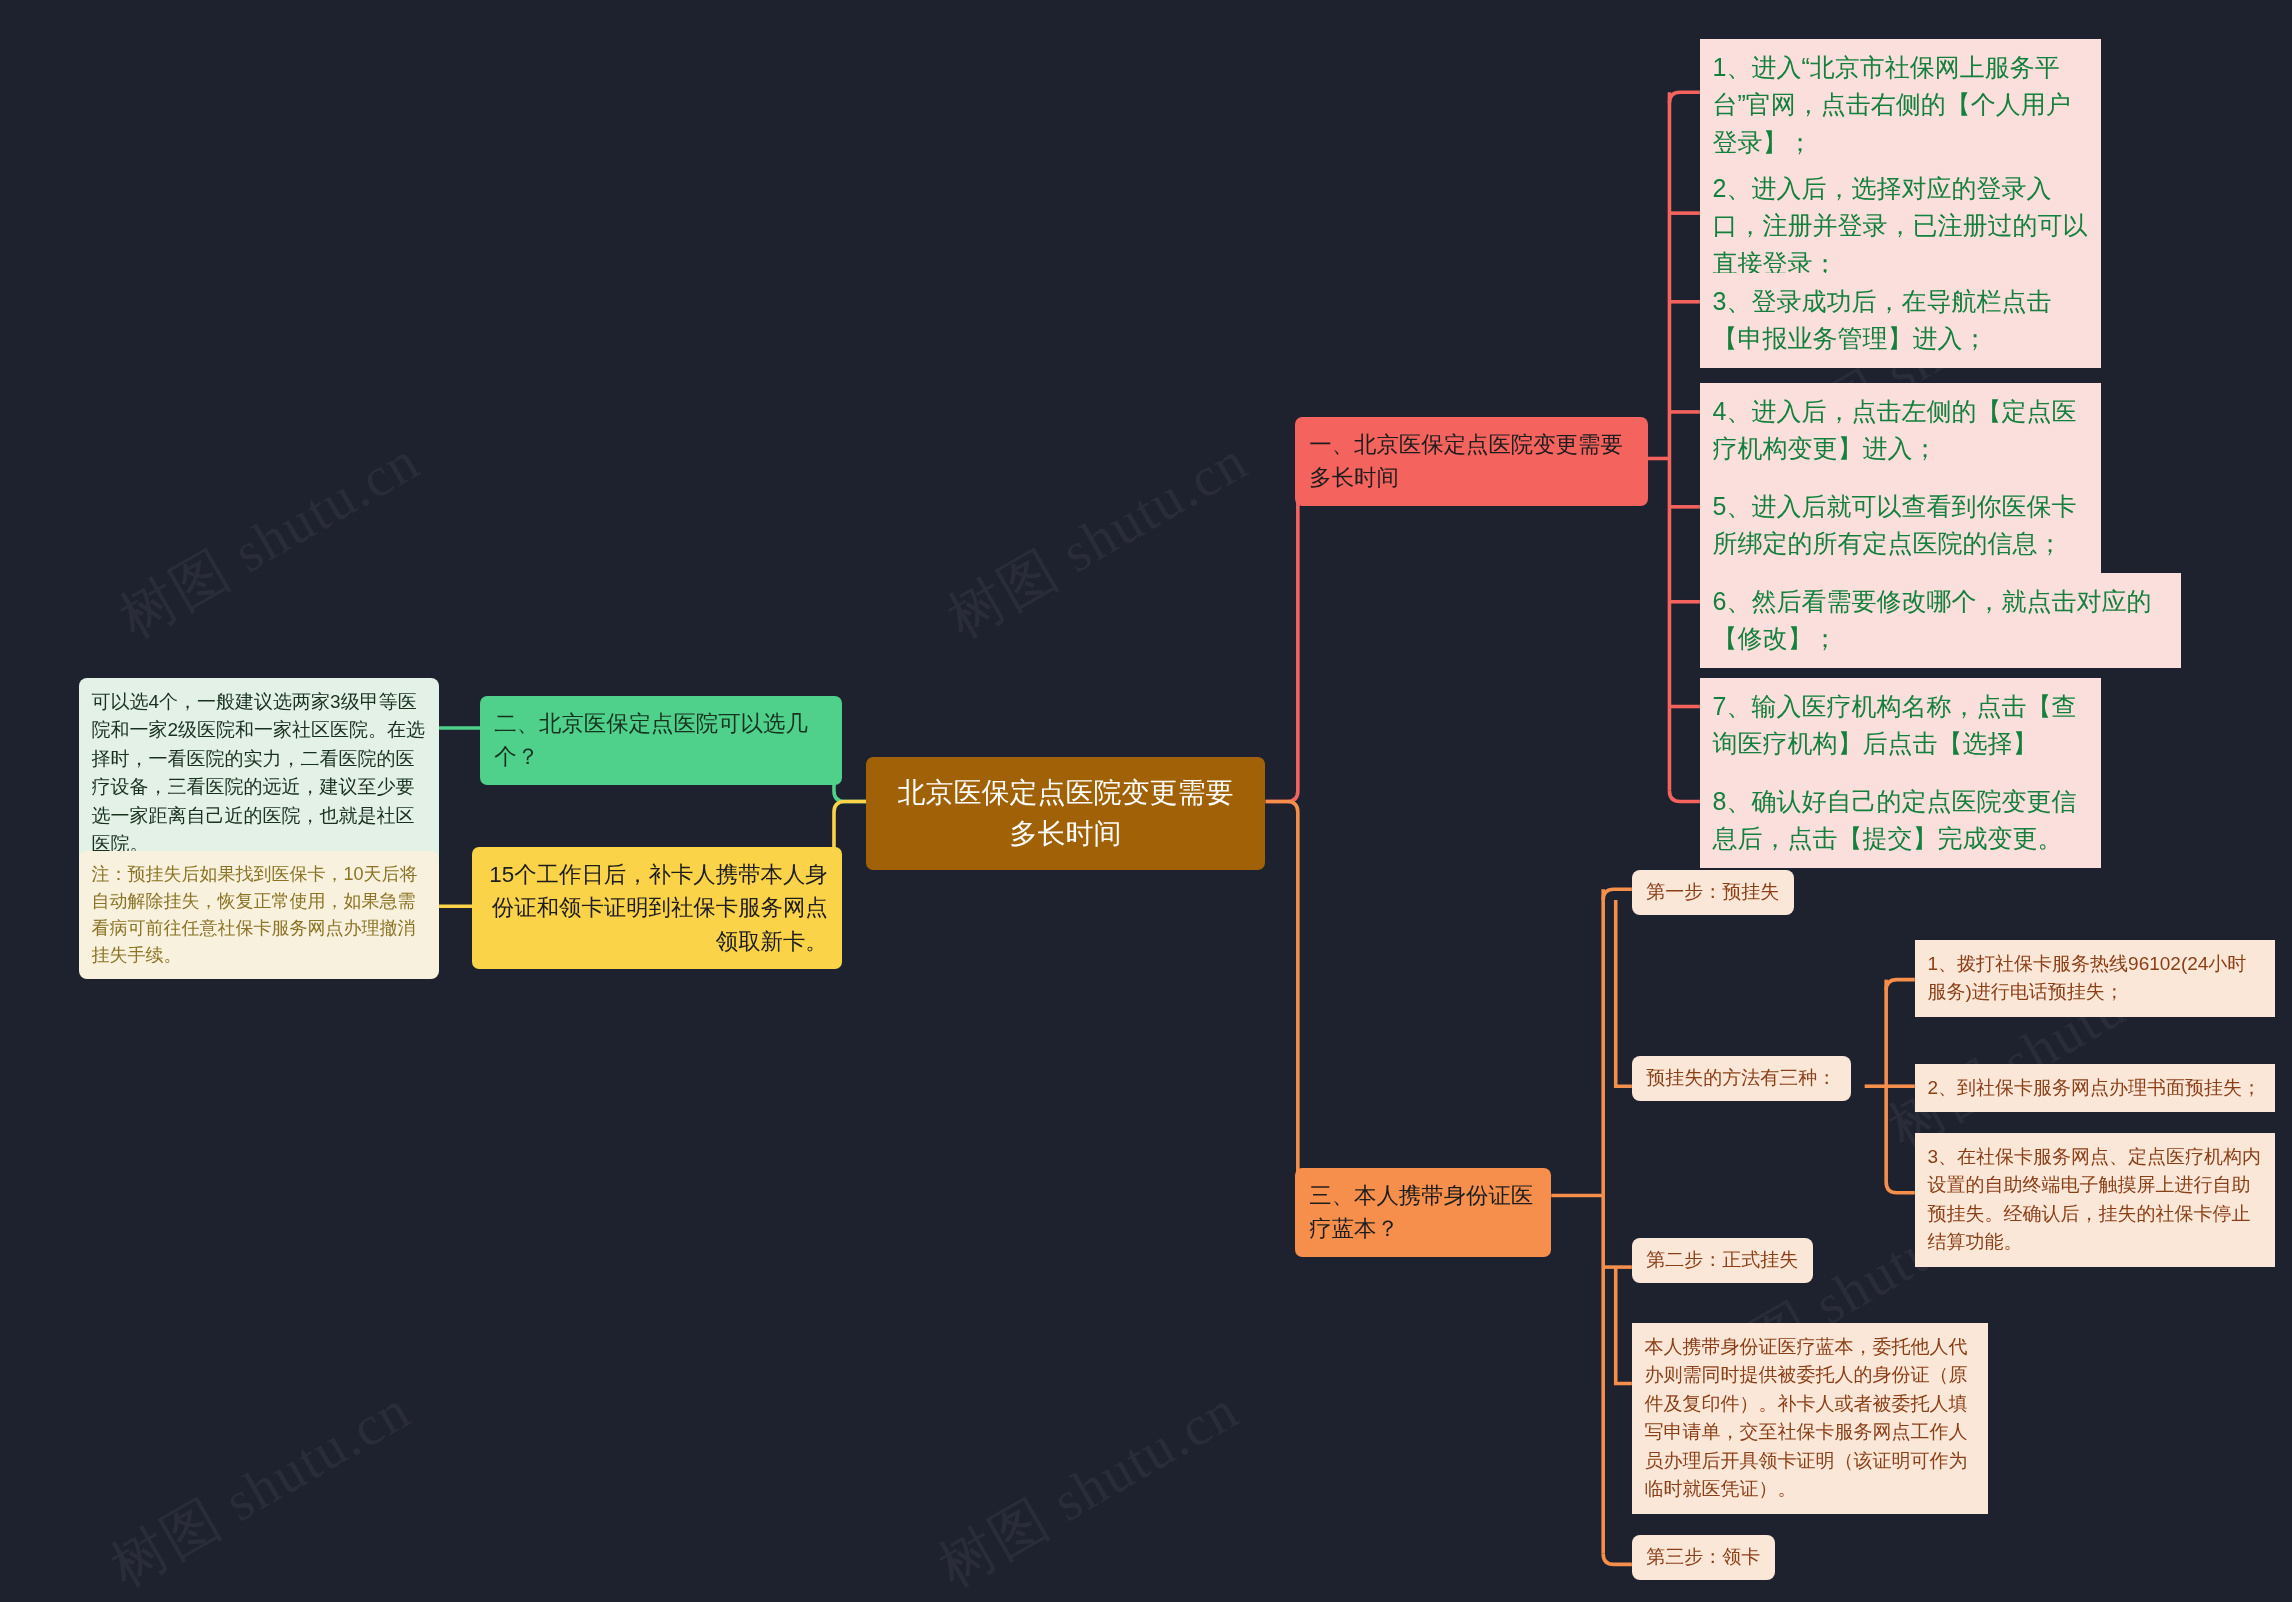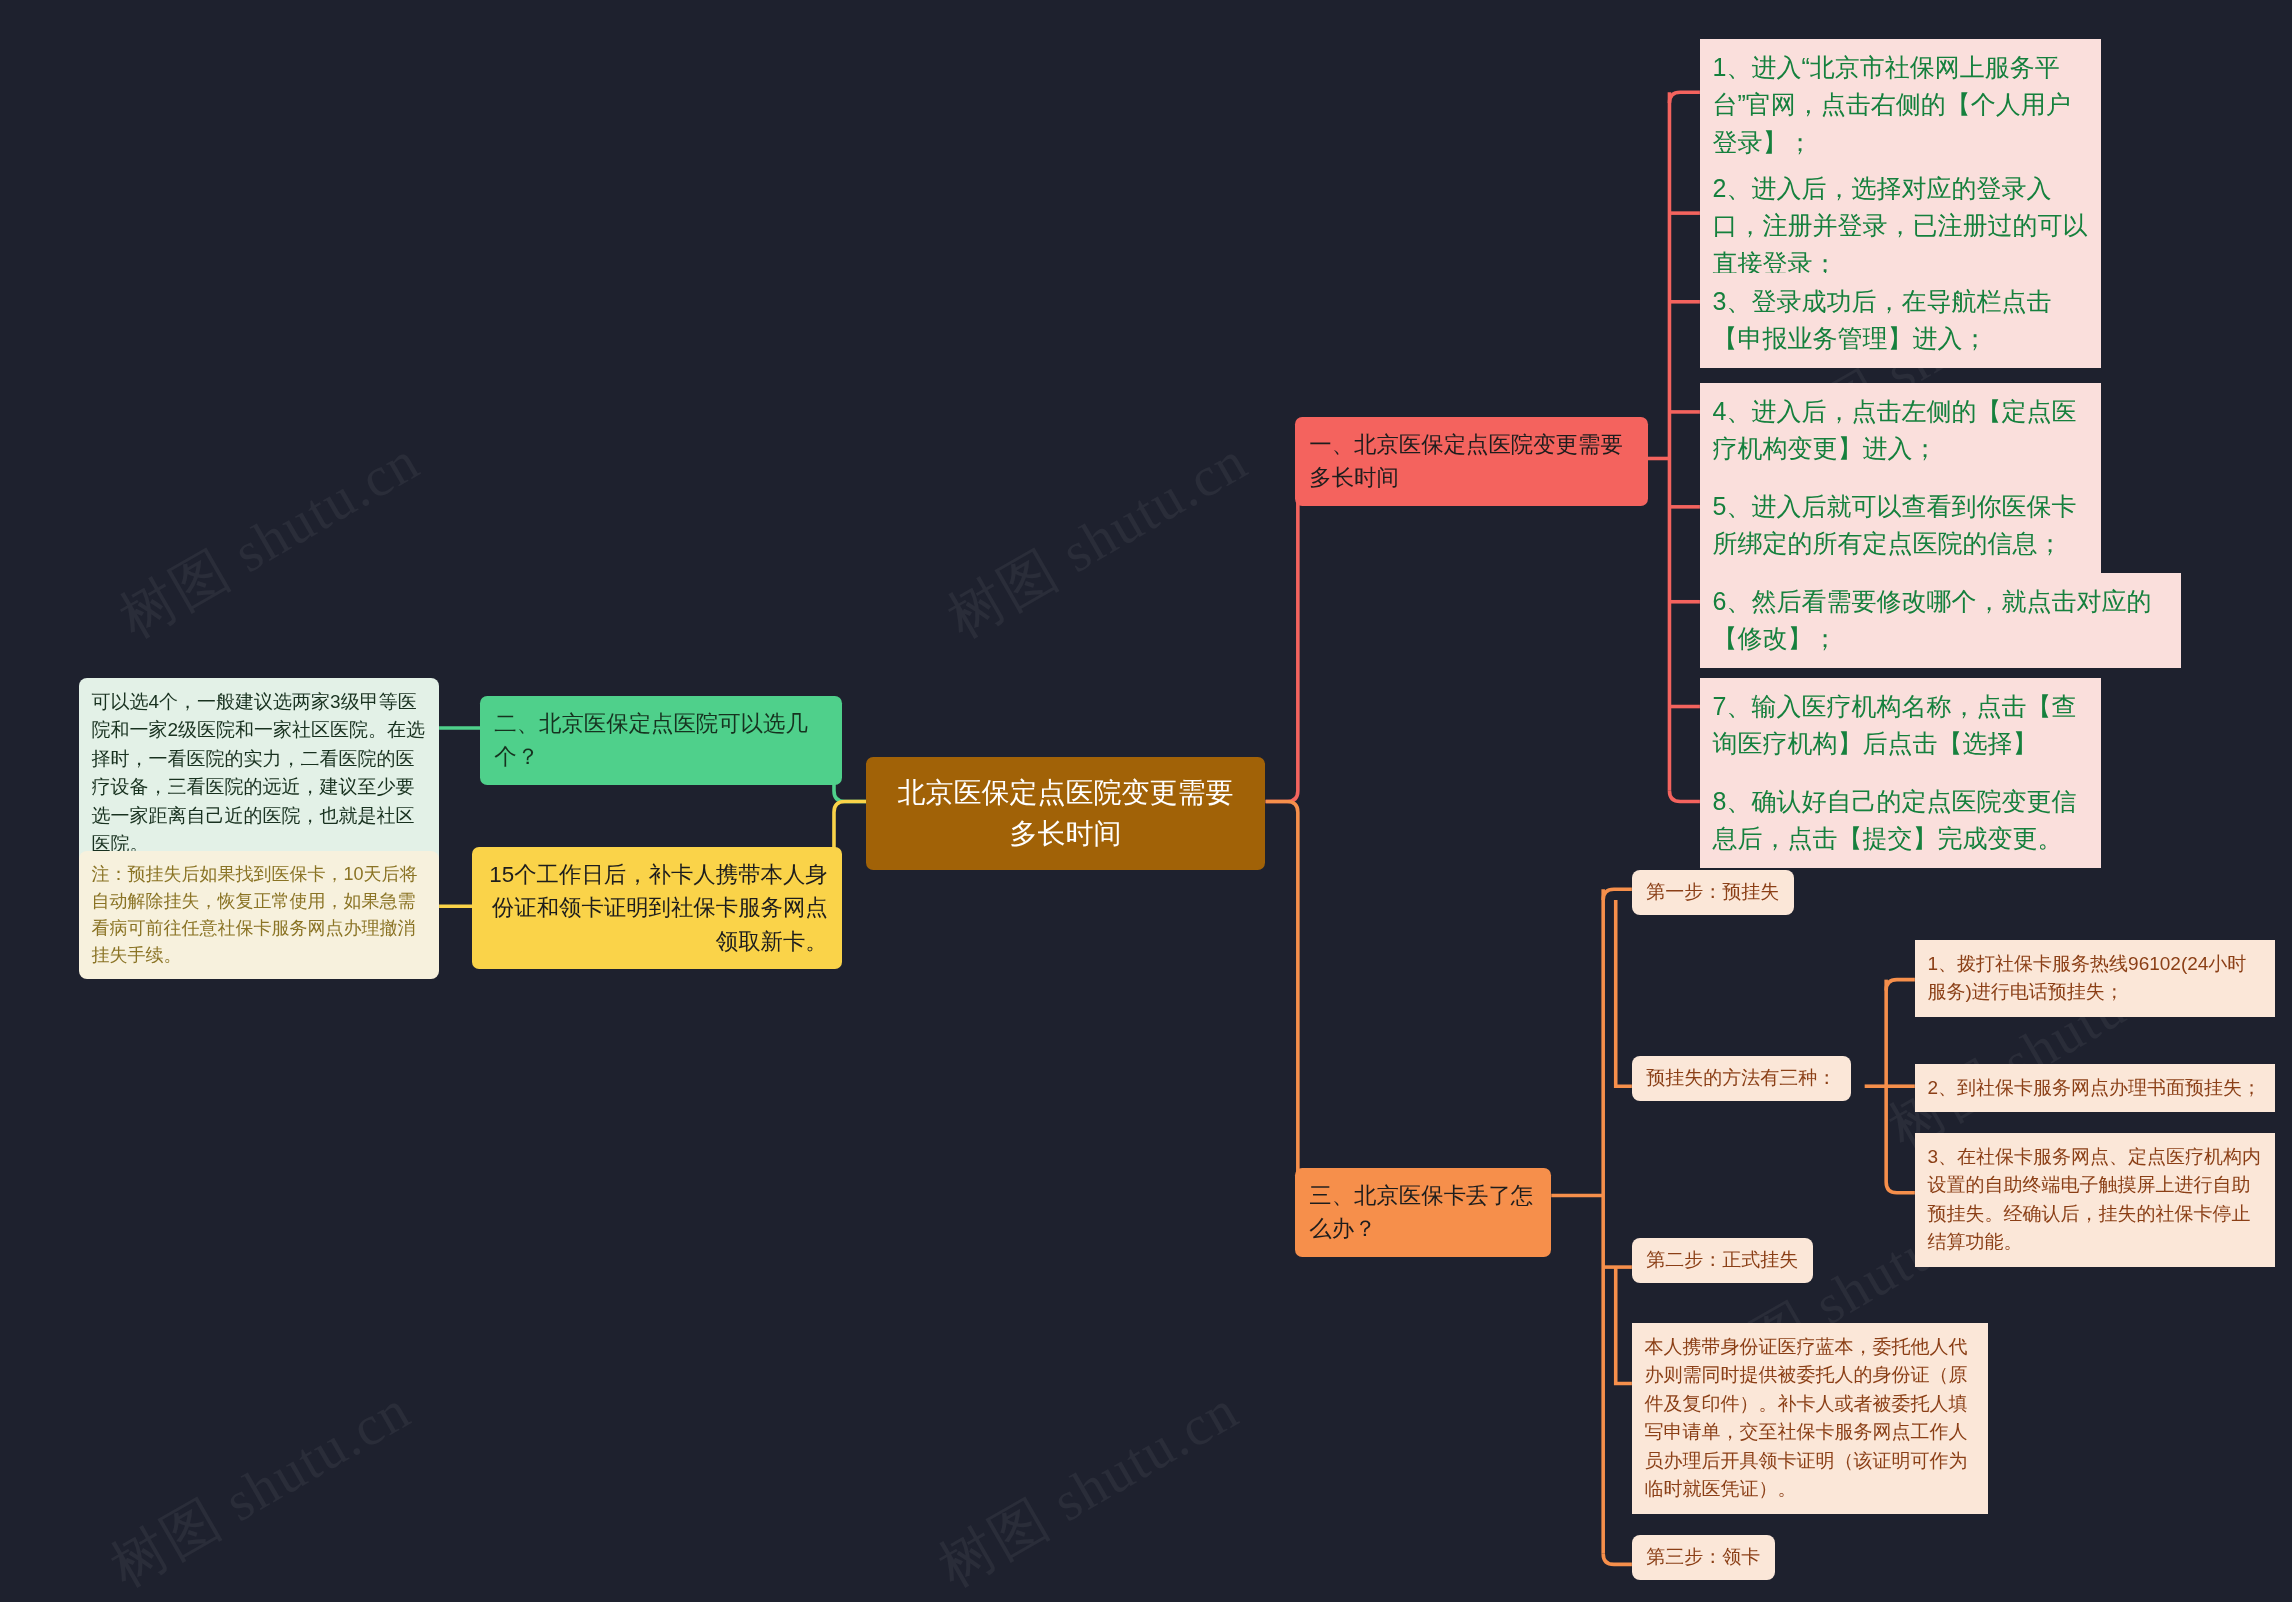--- a/index.html
+++ b/index.html
@@ -188,21 +188,21 @@
   <div class="node n-pink" style="left:1700px; top:573px; width:481px;">6、然后看需要修改哪个，就点击对应的【修改】；</div>
   <div class="node n-pink" style="left:1700px; top:678px; width:401px;">7、输入医疗机构名称，点击【查询医疗机构】后点击【选择】</div>
   <div class="node n-pink" style="left:1700px; top:773px; width:401px;">8、确认好自己的定点医院变更信息后，点击【提交】完成变更。</div>
 
   <div class="node n-green" style="left:480px; top:696px; width:362px;">二、北京医保定点医院可以选几个？</div>
   <div class="node n-mint" style="left:79px; top:678px; width:360px;">可以选4个，一般建议选两家3级甲等医院和一家2级医院和一家社区医院。在选择时，一看医院的实力，二看医院的医疗设备，三看医院的远近，建议至少要选一家距离自己近的医院，也就是社区医院。</div>
 
   <div class="node n-yellow" style="left:472px; top:847px; width:370px;">15个工作日后，补卡人携带本人身份证和领卡证明到社保卡服务网点领取新卡。</div>
   <div class="node n-cream" style="left:79px; top:851px; width:360px;">注：预挂失后如果找到医保卡，10天后将自动解除挂失，恢复正常使用，如果急需看病可前往任意社保卡服务网点办理撤消挂失手续。</div>
 
-  <div class="node n-orange" style="left:1295px; top:1168px; width:256px;">三、北京医保卡丢了怎么办？</div>
+  <div class="node n-orange" style="left:1295px; top:1168px; width:256px;">三、本人携带身份证医疗蓝本？</div>
 
   <div class="node n-peach-s" style="left:1632px; top:870px;">第一步：预挂失</div>
 
   <div class="node n-peach-s" style="left:1632px; top:1056px;">预挂失的方法有三种：</div>
 
   <div class="node n-peach" style="left:1915px; top:940px; width:360px;">1、拨打社保卡服务热线96102(24小时服务)进行电话预挂失；</div>
   <div class="node n-peach" style="left:1915px; top:1064px; width:360px;">2、到社保卡服务网点办理书面预挂失；</div>
   <div class="node n-peach" style="left:1915px; top:1133px; width:360px;">3、在社保卡服务网点、定点医疗机构内设置的自助终端电子触摸屏上进行自助预挂失。经确认后，挂失的社保卡停止结算功能。</div>
 
   <div class="node n-peach-s" style="left:1632px; top:1238px;">第二步：正式挂失</div>

